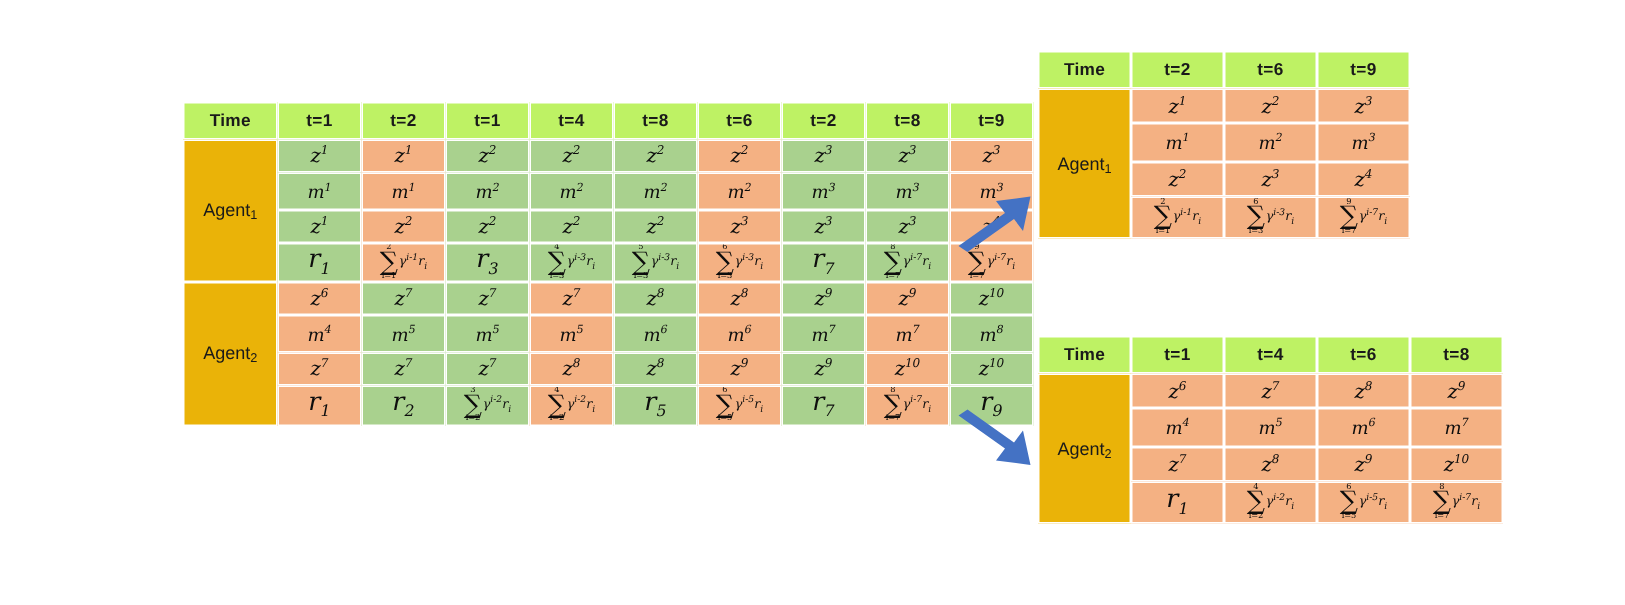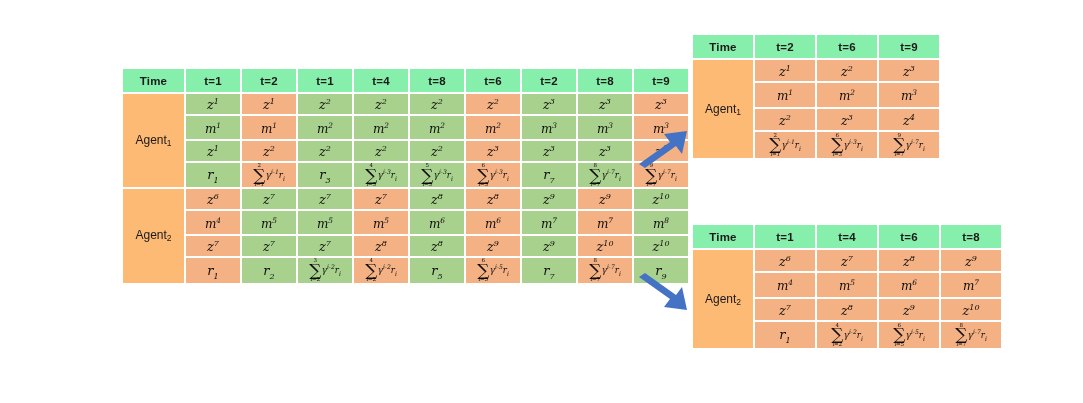--- a/index.html
+++ b/index.html
@@ -23,30 +23,30 @@
     table-layout: fixed;
   }
   .tbl td, .tbl th {
     border: 1px solid #ffffff;
     text-align: center;
     vertical-align: middle;
     padding: 0;
     overflow: hidden;
   }
   .hdr {
-    background: #86efac;
+    background: #bef264;
     color: #1a1a1a;
     font-size: 11.5px;
     font-weight: bold;
     font-family: "Liberation Sans", sans-serif;
     height: 23px;
     letter-spacing: .2px;
   }
   .agent {
-    background: #fdba74;
+    background: #eab308;
     color: #1a1a1a;
     font-size: 12px;
     font-family: "Liberation Sans", sans-serif;
   }
   .agent .sub { font-size: 8.5px; vertical-align: -2px; }
   .g  { background: #a9d18e; }
   .o  { background: #f4b183; }
 
   
   .m {
@@ -61,21 +61,21 @@
     vertical-align: super;
     font-style: italic;
   }
   .m .sub {
     font-size: .62em;
     vertical-align: sub;
     font-style: italic;
   }
   .zrow  { font-size: 13px; }
   .mrow  { font-size: 12px; }
-  .rplain{ font-size: 13px; }
+  .rplain{ font-size: 17px; }
 
   
   .sum {
     display: inline-block;
     font-family: "DejaVu Serif", serif;
     font-style: italic;
     color: #0d0d0d;
     line-height: 1;
     white-space: nowrap;
   }

